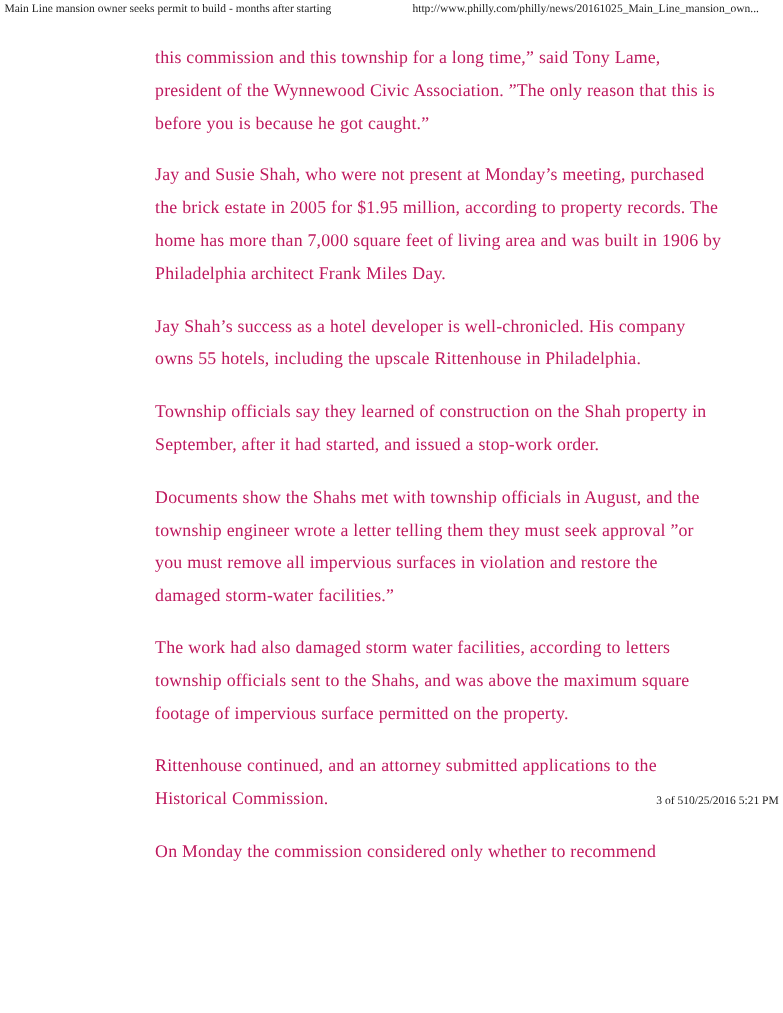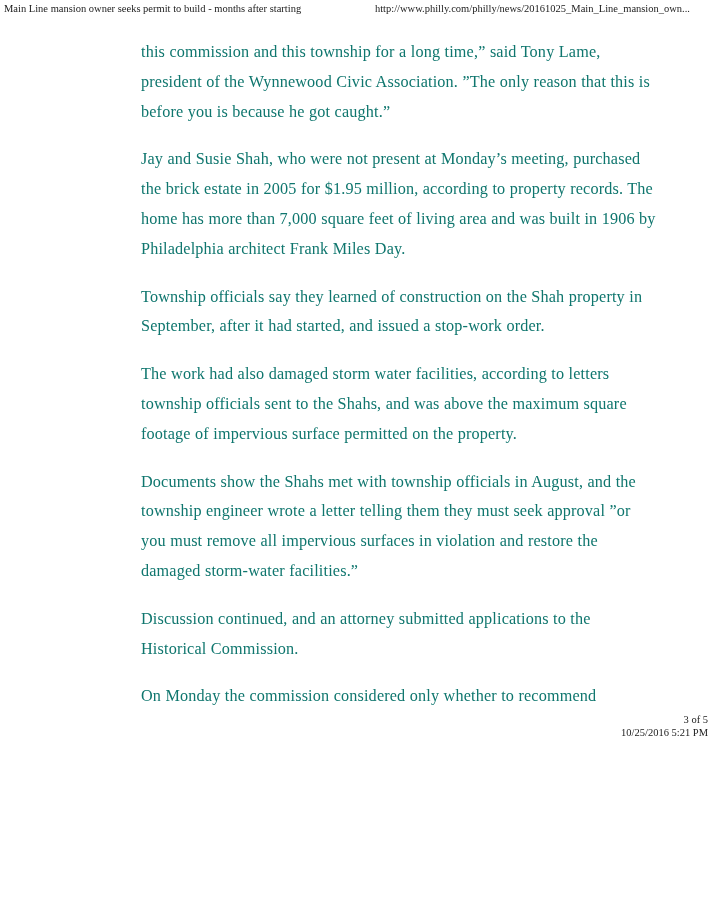--- a/index.html
+++ b/index.html
@@ -57,66 +57,66 @@
     position: absolute;
     left: 141px;
     top: 38px;
     width: 518px;
   }
   .article p {
     margin: 0 0 18px 0;
     font-family: "Liberation Serif", "DejaVu Serif", serif;
     font-size: 16.2px;
     line-height: 29.8px;
-    color: #0f766e;
+    color: #be185d;
     text-align: left;
     letter-spacing: 0.01em;
     word-spacing: 0.01em;
   }
   .article p:last-child {
     margin-bottom: 0;
   }
 
   
   .print-footer {
     position: absolute;
     bottom: 0;
     left: 0;
     width: 712px;
     height: 24px;
     display: flex;
     align-items: flex-end;
-    justify-content: center;
+    justify-content: flex-end;
     padding: 0 4px 6px 4px;
     box-sizing: border-box;
     font-family: "Liberation Serif", "DejaVu Serif", serif;
     font-size: 10.5px;
     line-height: 13px;
     color: #1b1b1b;
     white-space: nowrap;
-    flex-direction: column;
   }
 </style>
 </head>
 <body>
 
 <div class="page">
 
   <div class="print-header">
     <span class="doc-title">Main Line mansion owner seeks permit to build - months after starting</span>
     <span class="doc-url">http://www.philly.com/philly/news/20161025_Main_Line_mansion_own...</span>
   </div>
 
   <div class="article">
     <p>this commission and this township for a long time,” said Tony Lame, president of the Wynnewood Civic Association. ”The only reason that this is before you is because he got caught.”</p>
     <p>Jay and Susie Shah, who were not present at Monday’s meeting, purchased the brick estate in 2005 for $1.95 million, according to property records. The home has more than 7,000 square feet of living area and was built in 1906 by Philadelphia architect Frank Miles Day.</p>
+    <p>Jay Shah’s success as a hotel developer is well-chronicled. His company owns 55 hotels, including the upscale Rittenhouse in Philadelphia.</p>
     <p>Township officials say they learned of construction on the Shah property in September, after it had started, and issued a stop-work order.</p>
+    <p>Documents show the Shahs met with township officials in August, and the township engineer wrote a letter telling them they must seek approval ”or you must remove all impervious surfaces in violation and restore the damaged storm-water facilities.”</p>
     <p>The work had also damaged storm water facilities, according to letters township officials sent to the Shahs, and was above the maximum square footage of impervious surface permitted on the property.</p>
-    <p>Documents show the Shahs met with township officials in August, and the township engineer wrote a letter telling them they must seek approval ”or you must remove all impervious surfaces in violation and restore the damaged storm-water facilities.”</p>
-    <p>Discussion continued, and an attorney submitted applications to the Historical Commission.</p>
+    <p>Rittenhouse continued, and an attorney submitted applications to the Historical Commission.</p>
     <p>On Monday the commission considered only whether to recommend</p>
   </div>
 
   <div class="print-footer">
     <span>3 of 5</span>
     <span>10/25/2016 5:21 PM</span>
   </div>
 
 </div>
 

